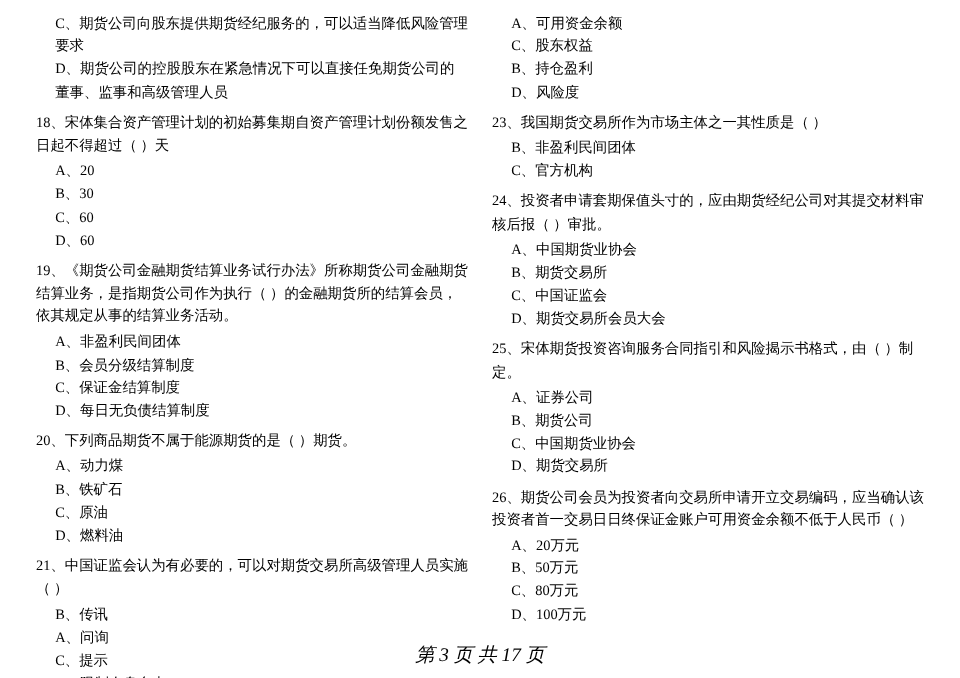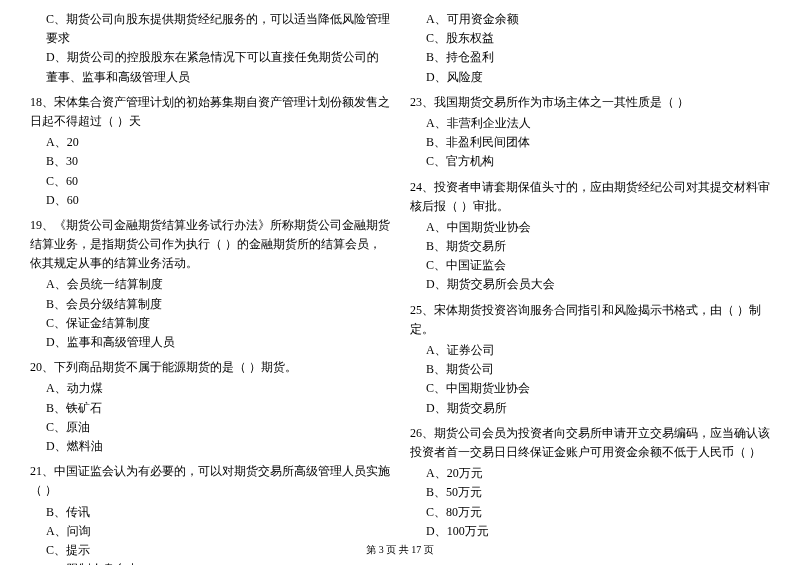--- a/index.html
+++ b/index.html
@@ -45,21 +45,22 @@
     .option {
       padding-left: 16px;
       line-height: 1.6;
     }
     .page-footer {
       position: absolute;
       bottom: 8px;
       left: 0;
       right: 0;
       text-align: center;
-      font-size: 10px;
+      font-size: 16px;
+      font-style: italic;
     }
   </style>
 </head>
 <body>
 
 <div class="page-container">
   <div class="content">
 
     <div class="column">
 
@@ -71,24 +72,24 @@
       <div class="question-block">
         <div class="question-text">18、宋体集合资产管理计划的初始募集期自资产管理计划份额发售之日起不得超过（    ）天</div>
         <div class="option">A、20</div>
         <div class="option">B、30</div>
         <div class="option">C、60</div>
         <div class="option">D、60</div>
       </div>
 
       <div class="question-block">
         <div class="question-text">19、《期货公司金融期货结算业务试行办法》所称期货公司金融期货结算业务，是指期货公司作为执行（    ）的金融期货所的结算会员，依其规定从事的结算业务活动。</div>
-        <div class="option">A、会员统一结算制度</div>
+        <div class="option">A、非盈利民间团体</div>
         <div class="option">B、会员分级结算制度</div>
         <div class="option">C、保证金结算制度</div>
-        <div class="option">D、监事和高级管理人员</div>
+        <div class="option">D、每日无负债结算制度</div>
       </div>
 
       <div class="question-block">
         <div class="question-text">20、下列商品期货不属于能源期货的是（    ）期货。</div>
         <div class="option">A、动力煤</div>
         <div class="option">B、铁矿石</div>
         <div class="option">C、原油</div>
         <div class="option">D、燃料油</div>
       </div>
 
@@ -106,21 +107,20 @@
 
       <div class="question-block">
         <div class="option">A、可用资金余额</div>
         <div class="option">C、股东权益</div>
         <div class="option">B、持仓盈利</div>
         <div class="option">D、风险度</div>
       </div>
 
       <div class="question-block">
         <div class="question-text">23、我国期货交易所作为市场主体之一其性质是（    ）</div>
-        <div class="option">A、非营利企业法人</div>
         <div class="option">B、非盈利民间团体</div>
         <div class="option">C、官方机构</div>
       </div>
 
       <div class="question-block">
         <div class="question-text">24、投资者申请套期保值头寸的，应由期货经纪公司对其提交材料审核后报（    ）审批。</div>
         <div class="option">A、中国期货业协会</div>
         <div class="option">B、期货交易所</div>
         <div class="option">C、中国证监会</div>
         <div class="option">D、期货交易所会员大会</div>

